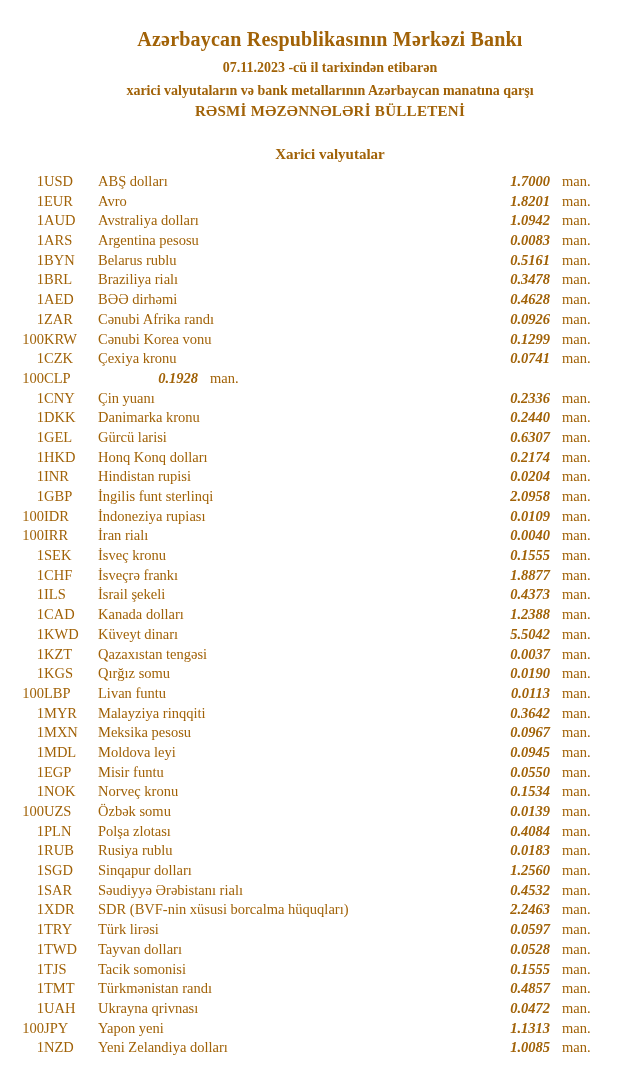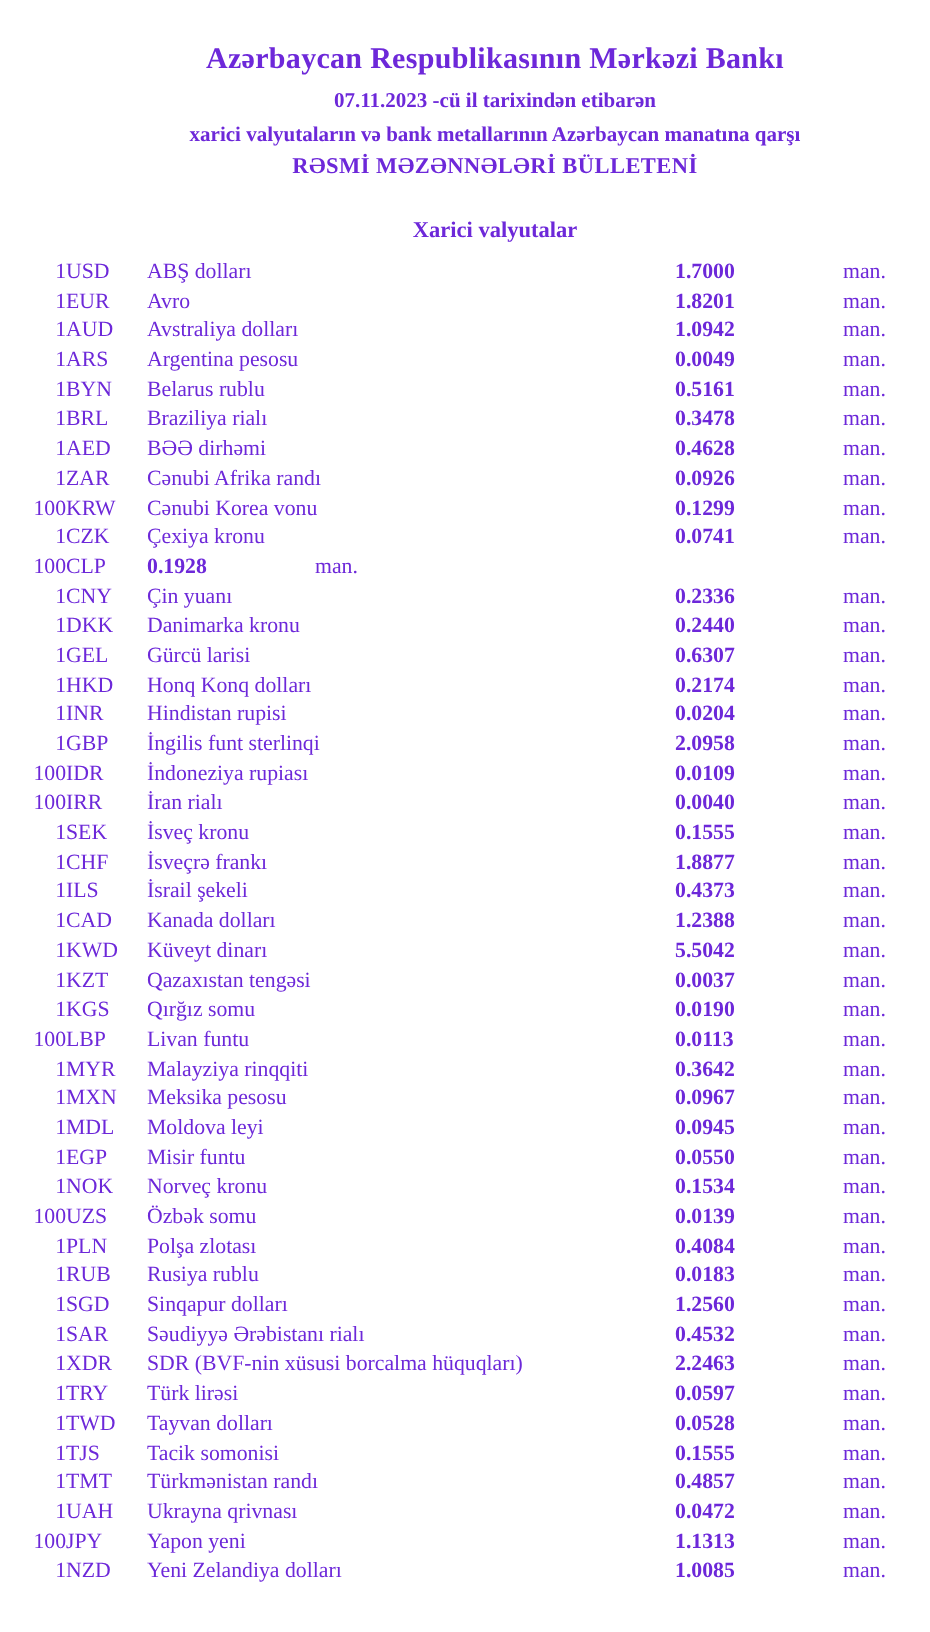--- a/index.html
+++ b/index.html
@@ -5,21 +5,21 @@
   html, body {
     margin: 0;
     padding: 0;
     background: #ffffff;
   }
   .page {
     position: relative;
     width: 620px;
     height: 1088px;
     background: #ffffff;
-    color: #6d28d9;
+    color: #a16207;
     font-family: "Liberation Serif", "DejaVu Serif", serif;
     overflow: hidden;
     box-sizing: border-box;
   }
   .doc-header {
     padding-top: 27px;
     text-align: center;
     position: relative;
     left: 20px;
   }
@@ -81,21 +81,23 @@
   }
   .name {
     flex: 1 1 auto;
     text-align: left;
     white-space: nowrap;
     overflow: hidden;
   }
   .rate {
     flex: 0 0 100px;
     width: 100px;
-    font-weight: bold;
+    text-align: right;
+    font-weight: bold;
+    font-style: italic;
   }
   .man {
     flex: 0 0 43px;
     width: 43px;
     box-sizing: border-box;
     padding-left: 12px;
     text-align: left;
   }
 </style>
 </head>
@@ -131,21 +133,21 @@
         <span class="qty">1</span>
         <span class="code">AUD</span>
         <span class="name">Avstraliya dolları</span>
         <span class="rate">1.0942</span>
         <span class="man">man.</span>
       </div>
       <div class="rate-row">
         <span class="qty">1</span>
         <span class="code">ARS</span>
         <span class="name">Argentina pesosu</span>
-        <span class="rate">0.0049</span>
+        <span class="rate">0.0083</span>
         <span class="man">man.</span>
       </div>
       <div class="rate-row">
         <span class="qty">1</span>
         <span class="code">BYN</span>
         <span class="name">Belarus rublu</span>
         <span class="rate">0.5161</span>
         <span class="man">man.</span>
       </div>
       <div class="rate-row">

